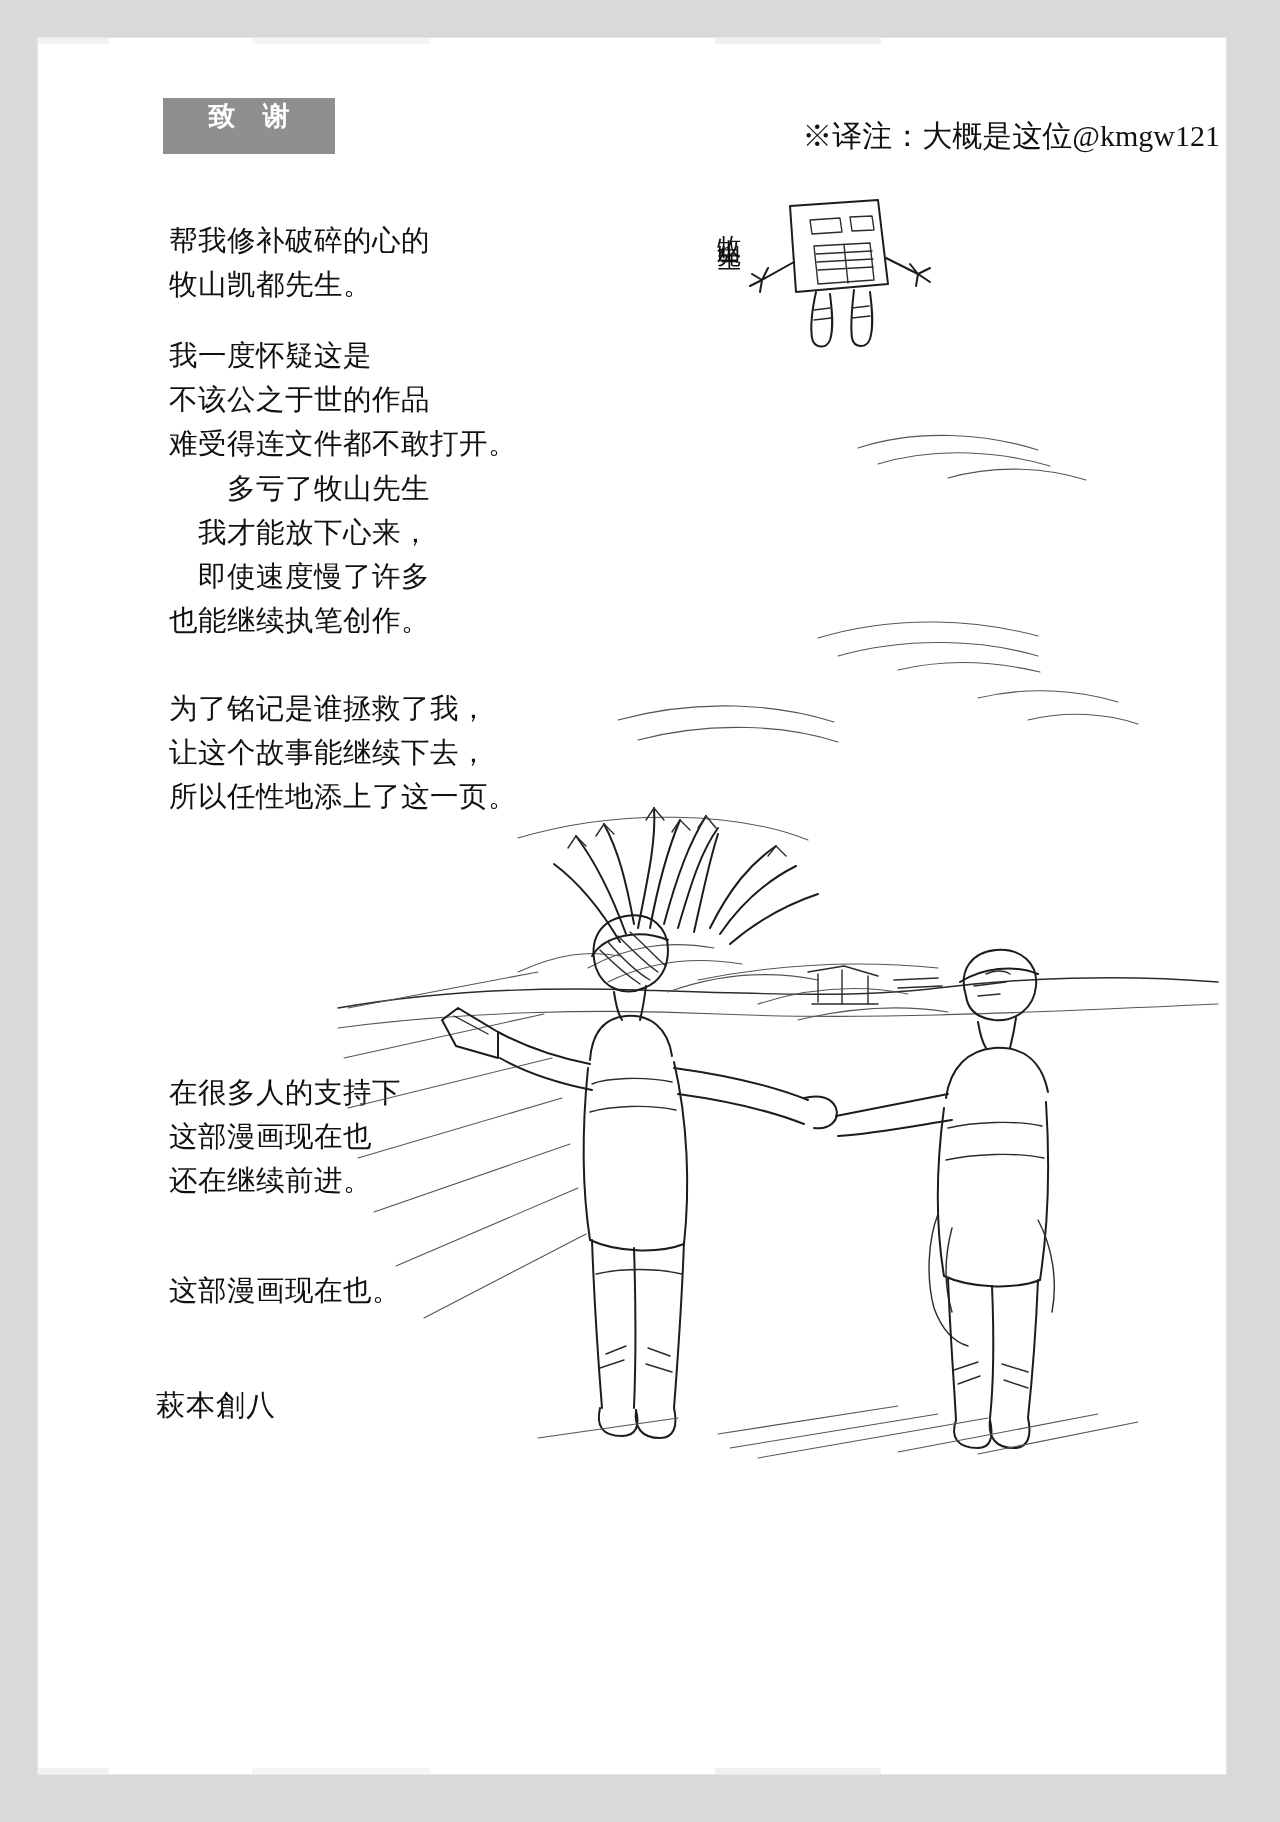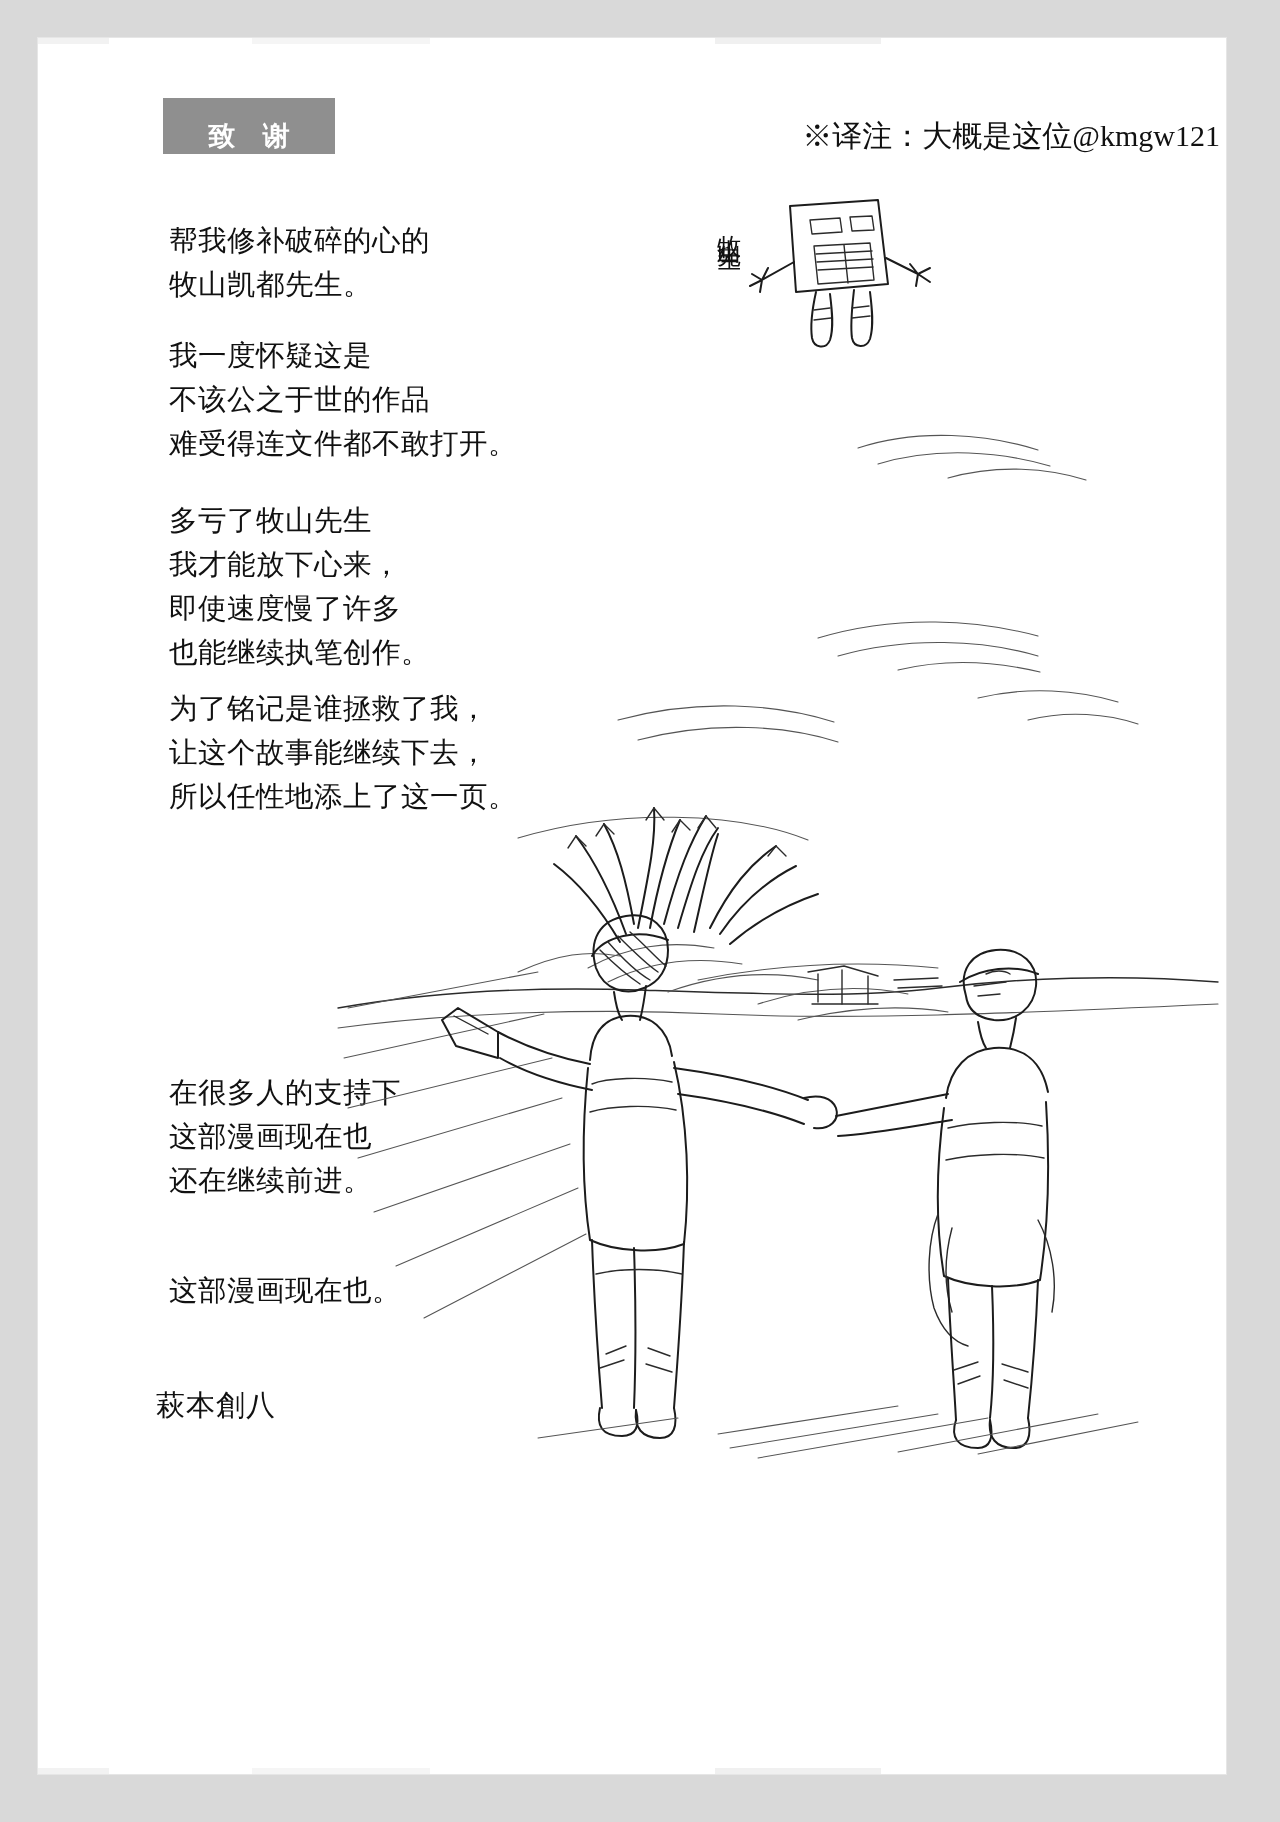--- a/index.html
+++ b/index.html
@@ -37,21 +37,21 @@
 
   
   #heading {
     position: absolute;
     left: 125px;
     top: 60px;
     width: 172px;
     height: 56px;
     background: #8f8f8f;
     display: flex;
-    align-items: flex-end;
+    align-items: flex-start;
     justify-content: center;
   }
   #heading .label {
     color: #ffffff;
     font-size: 27px;
     letter-spacing: 10px;
     text-indent: 10px;
     font-weight: 700;
   }
 
@@ -73,21 +73,21 @@
     font-size: 28.5px;
     line-height: 44px;
     color: #111111;
     font-family: "Liberation Sans", sans-serif;
     white-space: pre-line;
     letter-spacing: 0.5px;
     margin-left: 13px;
   }
   #para-1 { top: 180px; }
   #para-2 { top: 295px; }
-  #para-3 { top: 460px; }
+  #para-3 { top: 428px; text-align: right; }
   #para-4 { top: 648px; }
   #para-5 { top: 1032px; }
   #para-6 { top: 1230px; }
   #signature {
     position: absolute;
     left: 118px;
     top: 1348px;
     font-size: 29px;
     color: #111111;
     letter-spacing: 1px;

